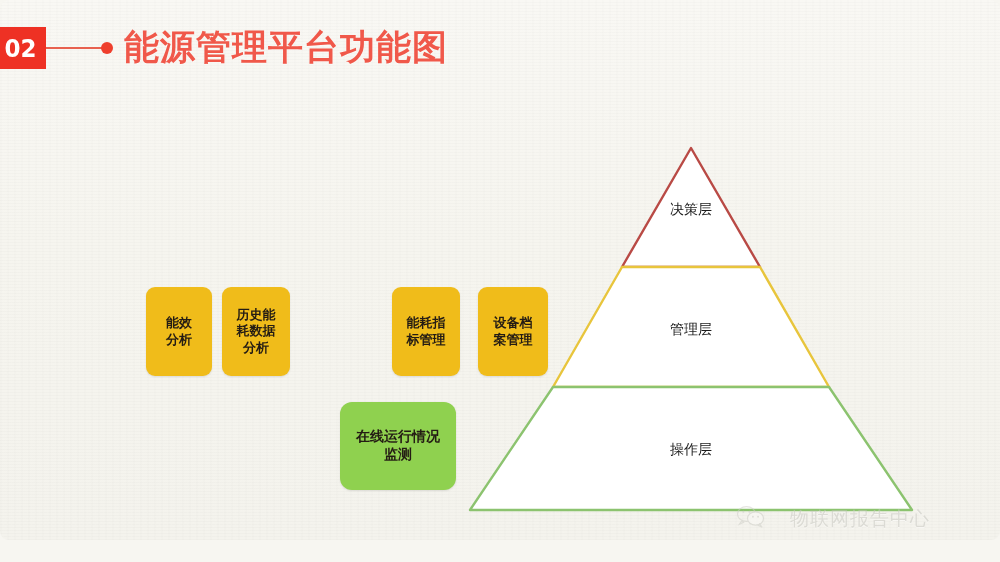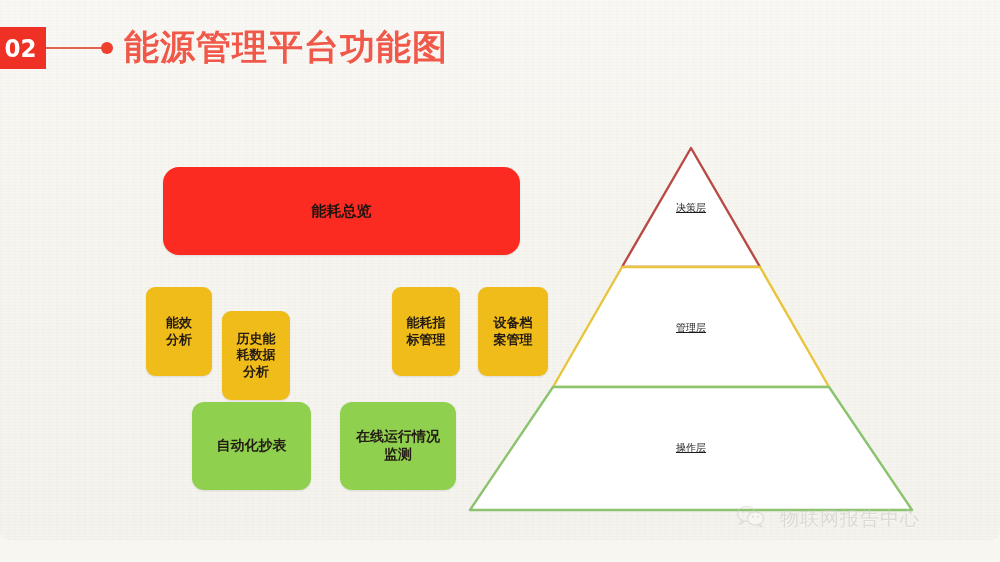--- a/index.html
+++ b/index.html
@@ -108,21 +108,21 @@
   }
   .ybox {
     background: #f0bc1a;
     border-radius: 9px;
     font-size: 13px;
     top: 287px;
     height: 89px;
     width: 66px;
   }
   #ybox-0 { left: 138px; margin-left: 8px; }
-  #ybox-1 { left: 222px; width: 68px; margin-top: 24px; }
+  #ybox-1 { left: 222px; width: 68px; }
   #ybox-2 { left: 308px; width: 67px; }
   #ybox-3 { left: 392px; width: 68px; }
   #ybox-4 { left: 478px; width: 70px; }
 
   .gbox {
     background: #8fd14f;
     border-radius: 12px;
     font-size: 14px;
     top: 402px;
     height: 88px;
@@ -134,39 +134,38 @@
   #pyramid {
     position: absolute;
     left: 455px;
     top: 135px;
     width: 480px;
     height: 390px;
   }
   .pyr-label {
     position: absolute;
     color: #1b1b1b;
-    font-size: 10px;
+    font-size: 14px;
     font-weight: normal;
     white-space: nowrap;
     transform: translateX(-50%);
     text-align: right;
-    text-decoration: underline;
   }
   #pyr-label-0 { left: 236px; top: 66px; }
   #pyr-label-1 { left: 236px; top: 186px; }
   #pyr-label-2 { left: 236px; top: 306px; }
 
   
   #watermark {
     position: absolute;
     left: 736px;
     top: 505px;
     display: flex;
     align-items: center;
-    gap: 14px;
+    gap: 24px;
     opacity: 0.55;
   }
   #watermark .wm-text {
     font-size: 19px;
     color: #c9c9c2;
     font-weight: normal;
     letter-spacing: 1px;
     text-shadow: 0 1px 0 rgba(255,255,255,0.8);
   }
 </style>
@@ -175,40 +174,34 @@
 
 <div id="slide">
 
   <div id="header-badge">
     <span class="num">02</span>
   </div>
   <div id="header-line"></div>
   <div id="header-dot"></div>
   <div id="header-title">能源管理平台功能图</div>
 
-  <div class="fbox" id="box-overview">
-    <span>能耗总览</span>
-  </div>
 
   <div class="fbox ybox" id="ybox-0">
     <span class="ml">能效<br>分析</span>
   </div>
   <div class="fbox ybox" id="ybox-1">
     <span class="ml">历史能<br>耗数据<br>分析</span>
   </div>
   <div class="fbox ybox" id="ybox-4">
     <span class="ml">设备档<br>案管理</span>
   </div>
   <div class="fbox ybox" id="ybox-3">
     <span class="ml">能耗指<br>标管理</span>
   </div>
 
-  <div class="fbox gbox" id="gbox-0">
-    <span class="ml">自动化抄表</span>
-  </div>
   <div class="fbox gbox" id="gbox-1">
     <span class="ml">在线运行情况<br>监测</span>
   </div>
 
   <div id="pyramid">
     <svg width="480" height="390" viewBox="0 0 480 390">
 
       <polygon points="236,13 305,132 167,132" fill="#ffffff" stroke="#b94a45" stroke-width="2.4" stroke-linejoin="round"></polygon>
 
       <polygon points="167,132 305,132 374,252 98,252" fill="#ffffff" stroke="#e8c53c" stroke-width="2.4" stroke-linejoin="round"></polygon>

